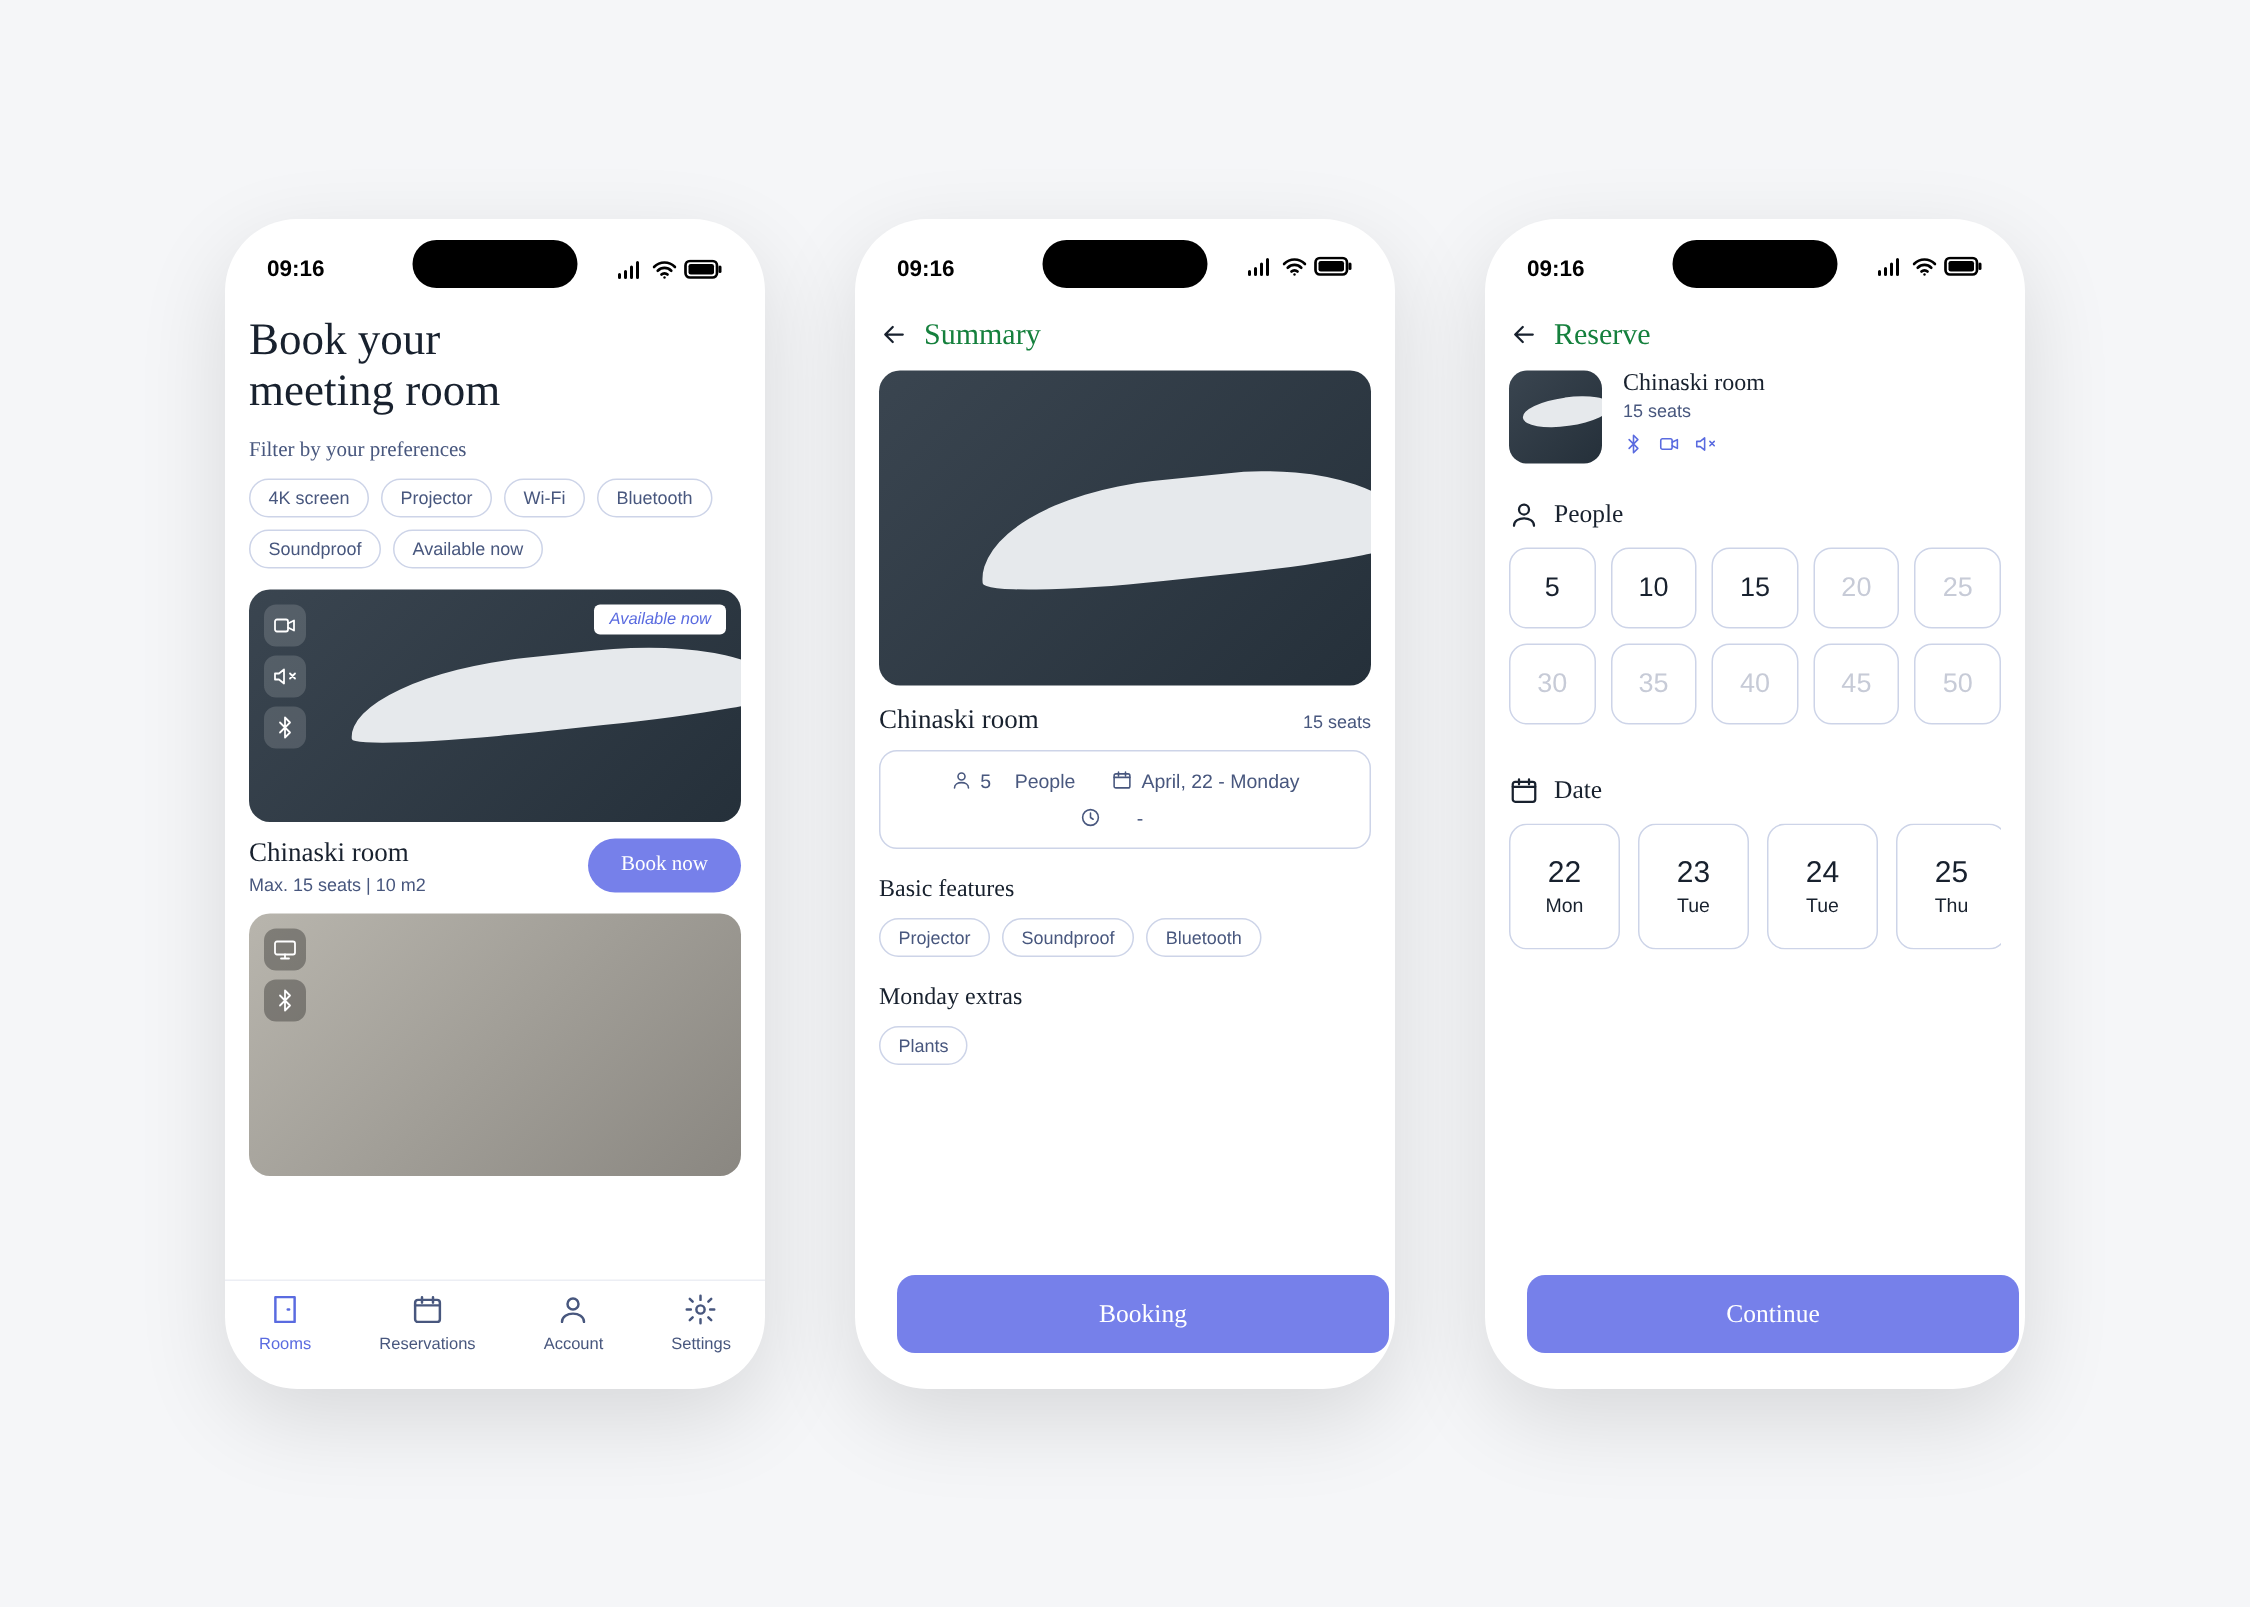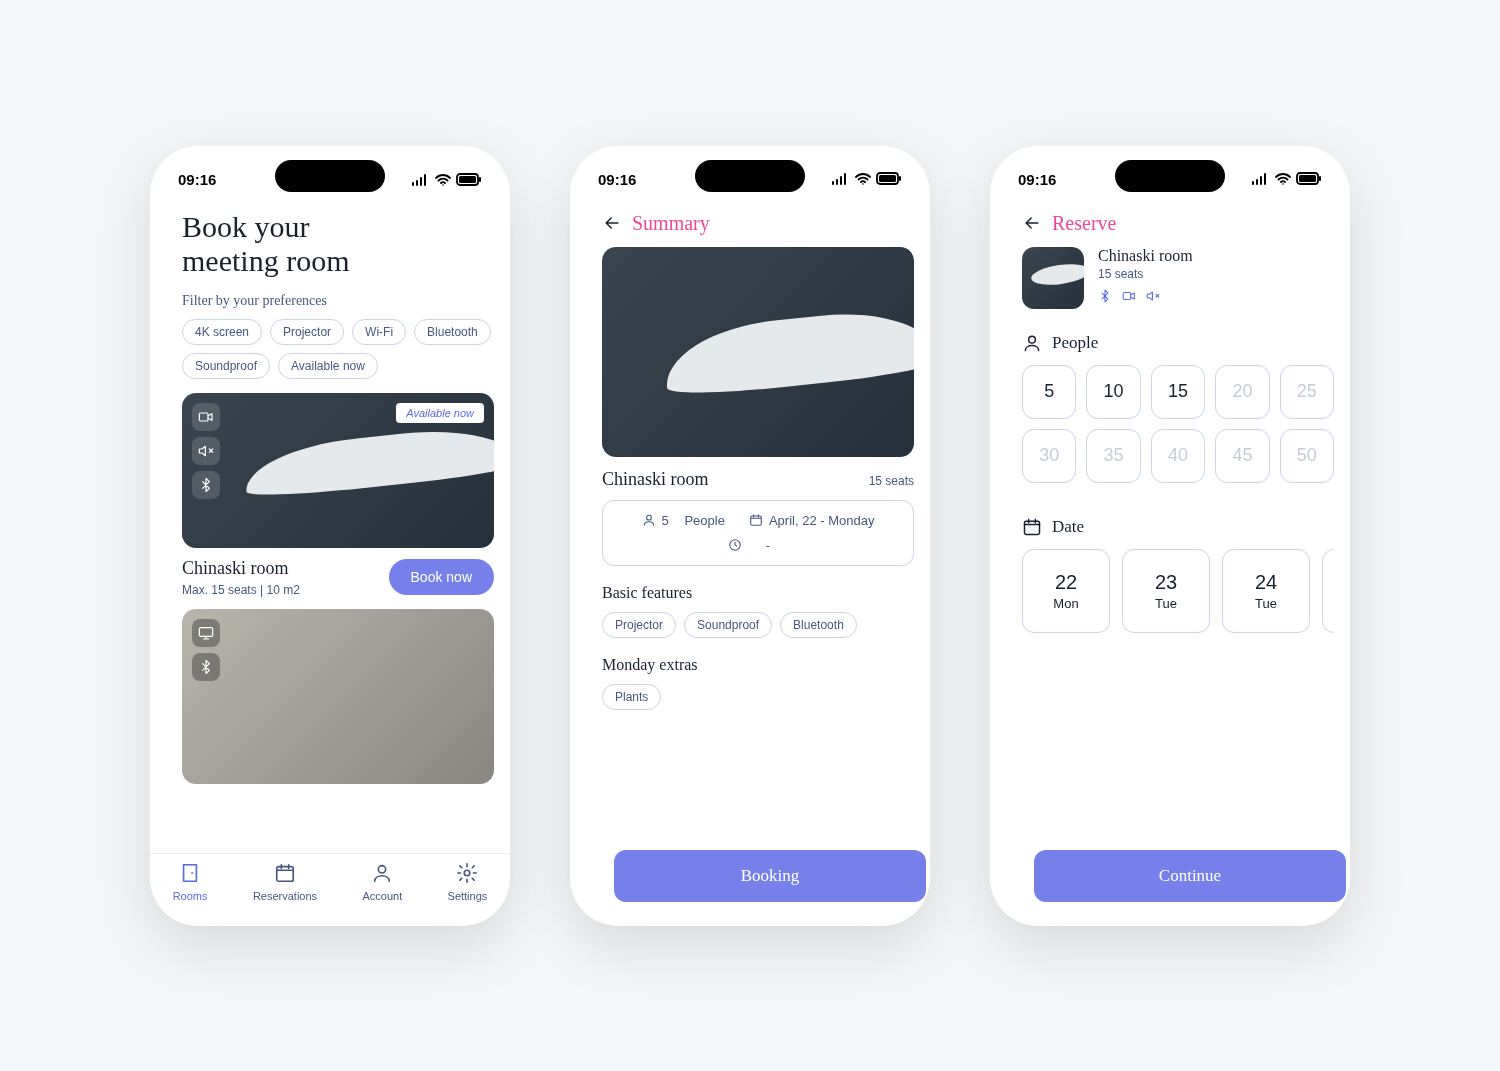--- a/index.html
+++ b/index.html
@@ -54,21 +54,21 @@
   .status-icons {
     display: flex;
     align-items: center;
     gap: 5px;
   }
   .signal svg, .wifi svg, .battery svg { display: block; }
 
   .content {
     flex: 1;
     overflow: hidden;
-    padding: 10px 16px 0 32px;
+    padding: 10px 16px 0 16px;
     display: flex;
     flex-direction: column;
   }
 
   
   .title-lg {
     font-size: 30px;
     line-height: 1.15;
     color: #18212e;
     font-weight: 500;
@@ -125,42 +125,42 @@
   .room-name {
     font-size: 18px; color: #18212e; font-weight: 500;
   }
   .room-sub {
     font-size: 12px; color: #48577e; margin-top: 4px;
     font-family: -apple-system, Helvetica, Arial, sans-serif;
   }
   .btn-book {
     background: #7680ea; color: #fff; border: none;
     padding: 10px 22px; border-radius: 22px; font-size: 14px;
-    font-family: Liberation Sans, sans-serif;
+    font-family: Liberation Serif, serif;
   }
 
   .tabbar {
     border-top: 1px solid #eceef4;
     display: flex; justify-content: space-around;
     padding: 8px 0 24px 0;
     margin-top: auto;
   }
   .tab {
     display: flex; flex-direction: column; align-items: center; gap: 6px;
     font-size: 11px; color: #48577e;
     font-family: -apple-system, Helvetica, Arial, sans-serif;
   }
   .tab.active { color: #5a6be0; }
   .tab svg { width: 22px; height: 22px; }
 
   
   .hdr {
     display: flex; align-items: center; gap: 10px; margin: 6px 0 12px 0;
   }
-  .hdr-title { font-size: 20px; color: #ec4899; font-weight: 500; }
+  .hdr-title { font-size: 20px; color: #15803d; font-weight: 500; }
   .back-arrow { width: 20px; height: 20px; color: #18212e; }
 
   .summary-img {
     border-radius: 14px; height: 210px;
     background: linear-gradient(135deg, #3a4550 0%, #25303a 100%);
     position: relative; overflow: hidden;
   }
   .summary-img .room-table { top:34%; bottom:34%; }
   .summary-row {
     display: flex; justify-content: space-between; align-items: baseline;
@@ -215,21 +215,21 @@
   .opt {
     border: 1px solid #cdd4e8; border-radius: 12px;
     height: 54px; display: flex; align-items: center; justify-content: center;
     font-size: 18px; color: #18212e;
     font-family: -apple-system, Helvetica, Arial, sans-serif;
   }
   .opt.dis { color: #c7cbd7; }
   .date-row { display: flex; gap: 12px; overflow: hidden; }
   .date-opt {
     border: 1px solid #cdd4e8; border-radius: 12px;
-    width: 88px; height: 84px; flex-shrink: 0;
+    width: 74px; height: 84px; flex-shrink: 0;
     display: flex; flex-direction: column; align-items: center; justify-content: center;
     font-family: -apple-system, Helvetica, Arial, sans-serif;
   }
   .date-num { font-size: 20px; color: #18212e; margin-bottom: 2px; }
   .date-day { font-size: 13px; color: #18212e; }
 
   svg { fill: none; stroke: currentColor; stroke-width: 1.8; stroke-linecap: round; stroke-linejoin: round; }
 </style>
 </head>
 <body>

